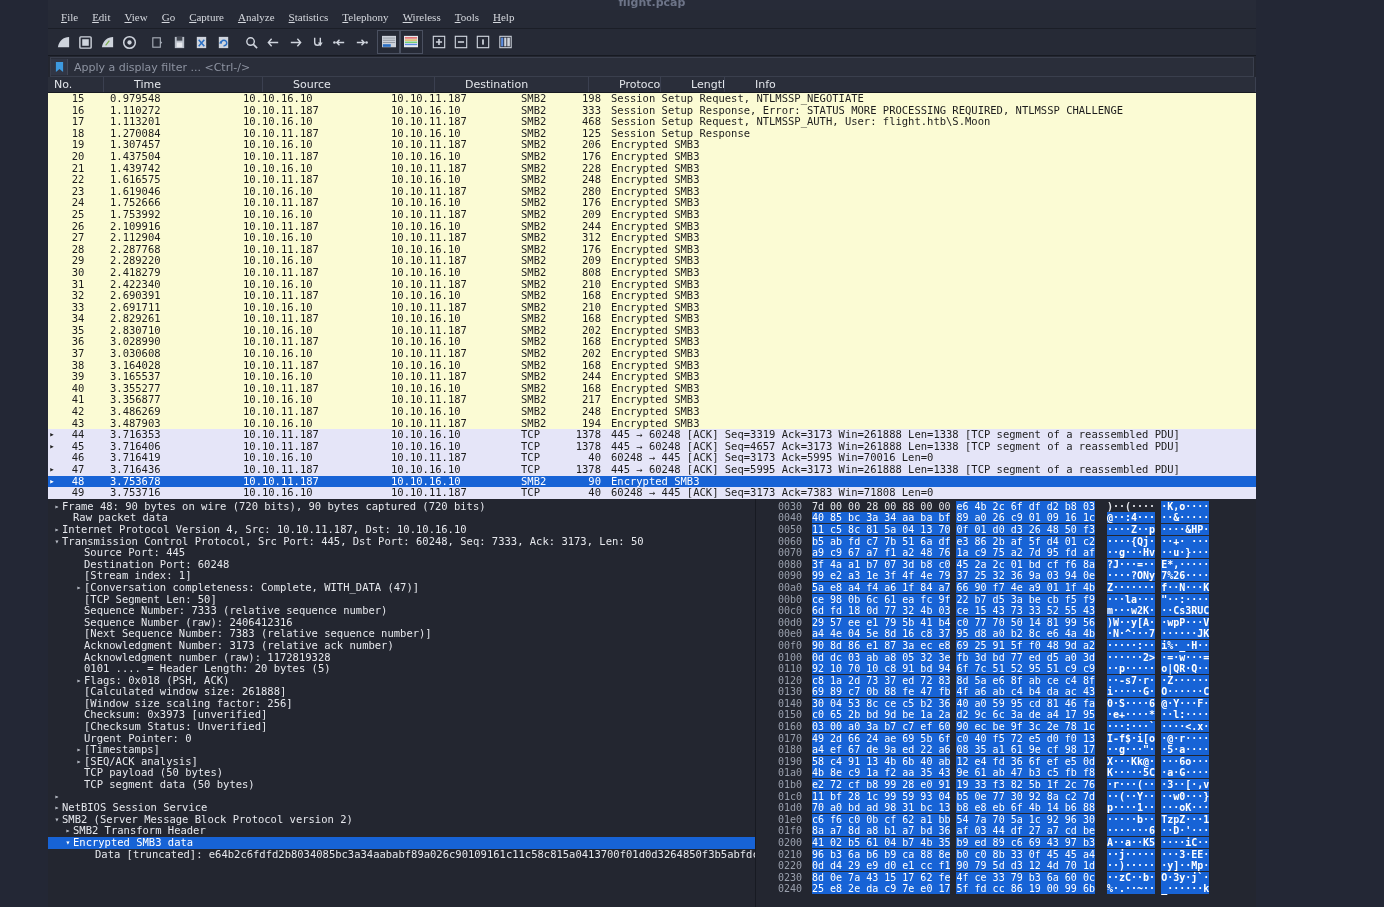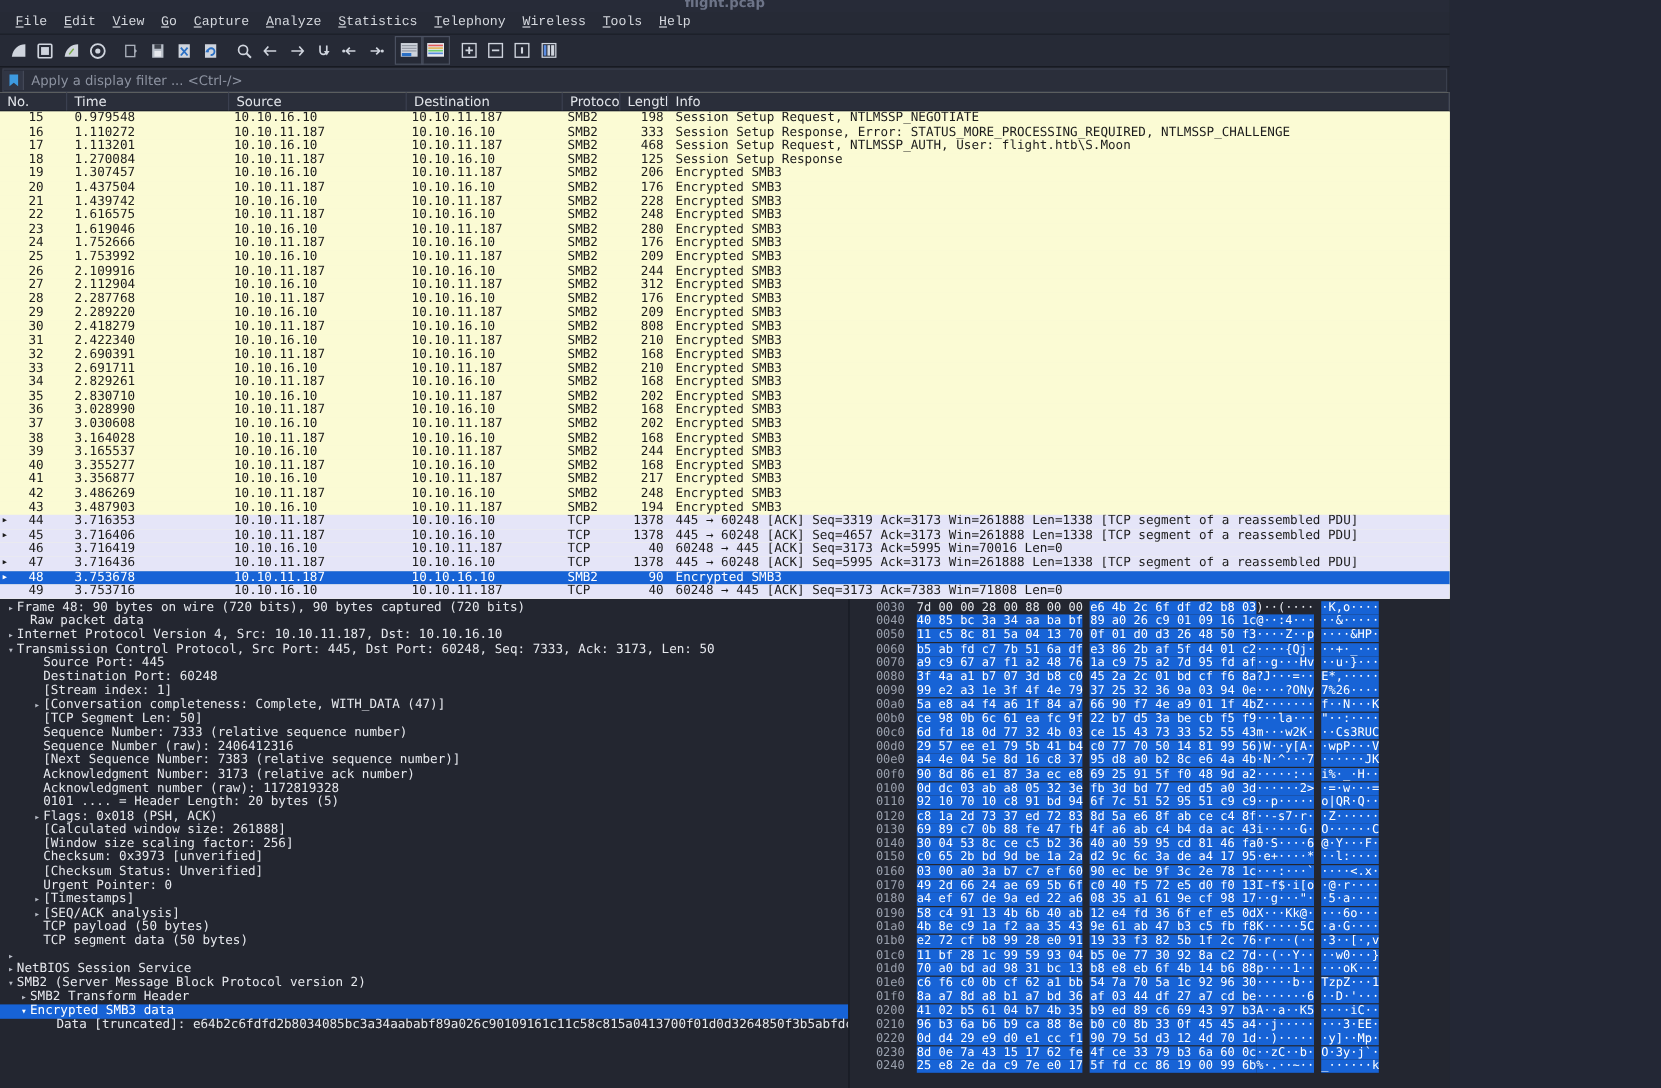--- a/index.html
+++ b/index.html
@@ -1,35 +1,35 @@
 <!DOCTYPE html>
 <html><head>
 <meta charset="utf-8">
 <style>
   html,body{margin:0;padding:0;background:#232735;}
   body{
     width:1384px;height:907px;overflow:hidden;
     font-family:"DejaVu Sans Mono","Liberation Mono",monospace;
     font-size:11px;color:#d8dbe0;
   }
-  .app{width:1208px;height:907px;display:flex;flex-direction:column;background:#232630;}
+  .app{width:1208px;height:907px;display:flex;flex-direction:column;background:#232630;margin-left:48px;}
 
   
   .titlebar{height:10px;background:#272b38;position:relative;overflow:hidden;flex:0 0 auto;}
   .titlebar .title{
     position:absolute;left:0;right:0;top:-4px;text-align:center;
     font-family:"DejaVu Sans","Liberation Sans",sans-serif;
     font-size:11px;font-weight:bold;color:#6b7governor;color:#6d7488;
   }
 
   
   .menubar{
-    height:18px;background:#262a36;display:flex;align-items:center;
+    height:18px;background:#262a36;display:flex;align-items:flex-start;
     padding:0 6px;border-bottom:1px solid #1b1e27;flex:0 0 auto;
-    font-family:Liberation Mono, monospace;font-size:11px;
+    font-family:Liberation Serif, serif;font-size:11px;
   }
   .menubar .mi{padding:1px 7px;color:#d5d8de;white-space:nowrap;cursor:default;}
   .menubar .mi u{text-decoration:underline;}
 
   
   .toolbar{
     height:26px;background:#262a36;display:flex;align-items:center;
     padding:0 4px;border-bottom:1px solid #171a22;flex:0 0 auto;gap:0px;
   }
   .tb{width:22px;height:22px;display:flex;align-items:center;justify-content:center;}
@@ -48,20 +48,21 @@
     font-family:"DejaVu Sans","Liberation Sans",sans-serif;
     text-align:right;
   }
 
   
   .plist{flex:0 0 auto;background:#fbfbd4;position:relative;}
   .colhead{
     display:flex;background:#2a2e3a;color:#e2e5ea;height:15px;align-items:center;
     font-family:"DejaVu Sans","Liberation Sans",sans-serif;font-size:11px;
     border-bottom:1px solid #171a22;
+    gap:24px;
   }
   .colhead .ch{padding-left:6px;border-right:1px solid #3b4050;height:15px;line-height:15px;
     box-sizing:border-box;overflow:hidden;white-space:nowrap;}
   .rows{background:#fbfbd4;}
   .prow{
     display:flex;height:11.6px;line-height:11.6px;font-size:10.5px;
     color:#1c1c1c;white-space:nowrap;
   }
   .prow .c{box-sizing:border-box;overflow:hidden;padding-right:4px;}
   .c-no{width:48px;text-align:center;}
@@ -92,21 +93,21 @@
   .drow.sel .tw{color:#fff;}
 
   
   .hex{
     width:500px;flex:0 0 500px;background:#232630;border-left:1px solid #171a22;
     padding-top:2px;overflow:hidden;
   }
   .hrow{height:11.6px;line-height:11.6px;font-size:10px;white-space:nowrap;display:flex;}
   .hoff{width:46px;text-align:right;color:#9aa0ad;padding-right:10px;flex:0 0 auto;}
   .hbytes{flex:0 0 auto;color:#e6e8ed;letter-spacing:0px;}
-  .hasc{flex:0 0 auto;color:#e6e8ed;}
+  .hasc{flex:0 0 auto;color:#e6e8ed;padding-left:12px;font-weight:bold;}
   .hl{background:#1763d6;color:#ffffff;}
   .gapsp{display:inline-block;width:6px;}
 </style>
 </head>
 <body>
 
 <div class="app">
 
   <div class="titlebar">
     <div class="title">flight.pcap</div>

